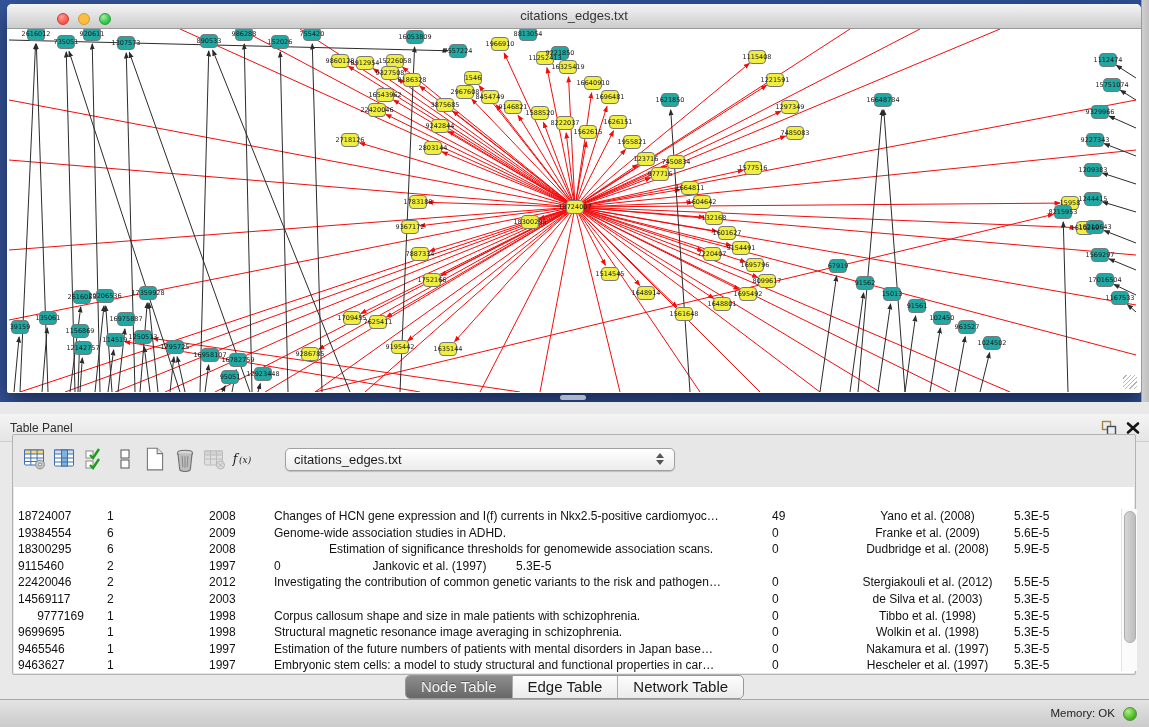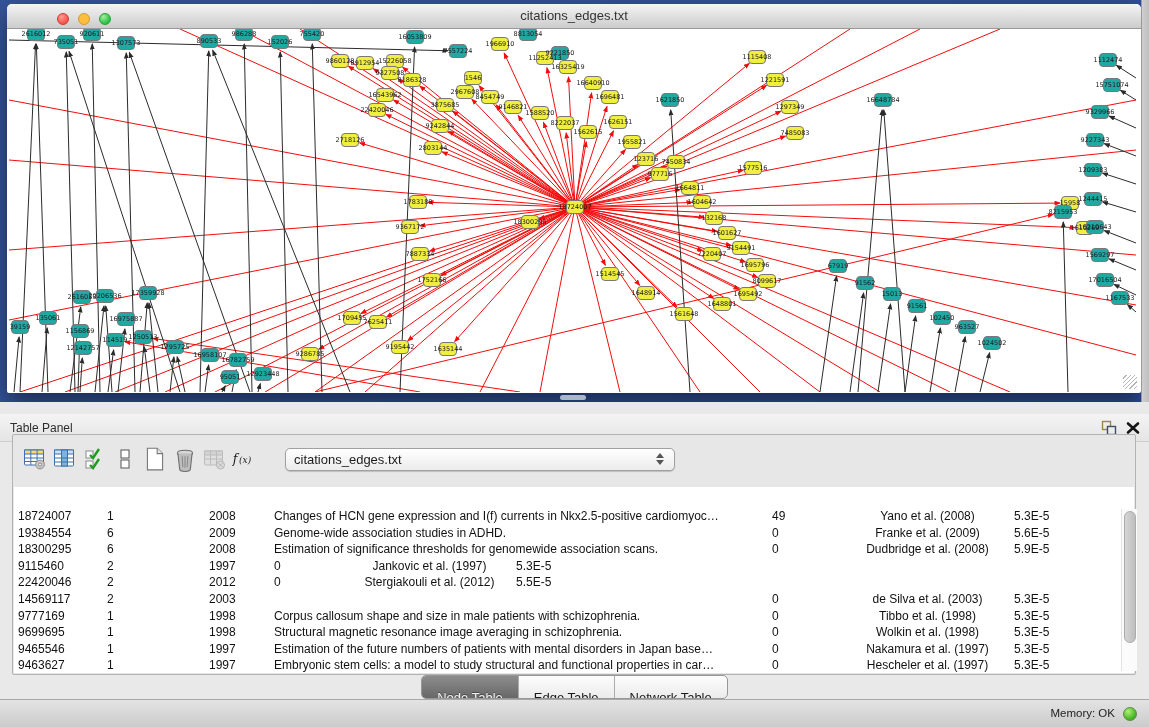--- a/index.html
+++ b/index.html
@@ -44,21 +44,21 @@
   .th .sort{color:#587c92;font-size:9px;}
   .tbody{position:absolute;left:0;top:21px;right:0;bottom:0;overflow:hidden;}
   .tr{display:flex;height:16.6px;}
   .td{box-sizing:border-box;padding-left:4px;font-size:12px;line-height:16.6px;color:#111;
       overflow:hidden;white-space:nowrap;}
   .td.center{text-align:center;padding-left:0;}
   .vscroll{position:absolute;left:1107px;top:22px;width:15px;bottom:2px;background:#fbfbfb;border-left:1px solid #e3e3e3;}
   .vthumb{margin:2px 1.5px;height:132px;border-radius:7px;border:1px solid #ababab;background:linear-gradient(90deg,#d6d6d6,#bdbdbd);box-sizing:border-box;}
   .tabs-row{position:absolute;left:0;top:273px;width:100%;height:26px;display:flex;justify-content:center;align-items:flex-start;}
   .seg{display:flex;height:22px;border:1px solid #979797;border-radius:5px;overflow:hidden;background:linear-gradient(#fdfdfd,#ebebeb);box-shadow:0 1px 0 rgba(255,255,255,.7);}
-  .seg .tab{padding:11px 15px;line-height:22px;font-size:13px;color:#1a1a1a;border-right:1px solid #ababab;}
+  .seg .tab{padding:0 15px;line-height:22px;font-size:15px;color:#1a1a1a;border-right:1px solid #ababab;}
   .seg .tab:last-child{border-right:none;}
   .seg .tab.selected{background:linear-gradient(#8d8d8d,#686868);color:#f2f2f2;text-shadow:0 -1px 0 rgba(0,0,0,.35);}
   .status-bar{position:absolute;left:0;bottom:0;width:100%;height:28px;border-top:1px solid #a8a8a8;background:linear-gradient(#e3e3e3,#cbcbcb);box-sizing:border-box;margin-top:28px;}
   .mem{position:absolute;right:34px;top:0;line-height:27px;font-size:11.5px;color:#1d1d1d;}
   .mem-dot{position:absolute;right:12px;top:7px;width:14px;height:14px;border-radius:50%;
            background:radial-gradient(circle at 35% 30%,#b0ef7a,#4ebc29 60%,#2f8f18);border:1px solid #5c8a44;box-sizing:border-box;}
 </style>
 </head>
 <body>
 
@@ -561,52 +561,53 @@
             <div class="td" style="width: 65px;">2009</div>
             <div class="td" style="width: 498px;">Genome-wide association studies in ADHD.</div>
             <div class="td" style="width: 77px;">0</div>
             <div class="td center" style="width: 165px;">Franke et al. (2009)</div>
             <div class="td" style="width: 85px;">5.6E-5</div>
           </div>
           <div class="tr">
             <div class="td" style="width: 89px;">18300295</div>
             <div class="td" style="width: 102px;">6</div>
             <div class="td" style="width: 65px;">2008</div>
-            <div class="td" style="width: 498px;">Estimation of significance thresholds for genomewide association scans.</div>
+            <div class="td" style="width: 498px; text-align: center;">Estimation of significance thresholds for genomewide association scans.</div>
             <div class="td" style="width: 77px;">0</div>
             <div class="td center" style="width: 165px;">Dudbridge et al. (2008)</div>
             <div class="td" style="width: 85px;">5.9E-5</div>
           </div>
           <div class="tr">
             <div class="td" style="width: 89px;">9115460</div>
             <div class="td" style="width: 102px;">2</div>
             <div class="td" style="width: 65px;">1997</div>
             <div class="td" style="width: 77px;">0</div>
             <div class="td center" style="width: 165px;">Jankovic et al. (1997)</div>
             <div class="td" style="width: 85px;">5.3E-5</div>
           </div>
           <div class="tr">
             <div class="td" style="width: 89px;">22420046</div>
             <div class="td" style="width: 102px;">2</div>
             <div class="td" style="width: 65px;">2012</div>
+            <div class="td" style="width: 498px;">Investigating the contribution of common genetic variants to the risk and pathogen…</div>
             <div class="td" style="width: 77px;">0</div>
             <div class="td center" style="width: 165px;">Stergiakouli et al. (2012)</div>
             <div class="td" style="width: 85px;">5.5E-5</div>
           </div>
           <div class="tr">
             <div class="td" style="width: 89px;">14569117</div>
             <div class="td" style="width: 102px;">2</div>
             <div class="td" style="width: 65px;">2003</div>
             <div class="td" style="width: 498px; margin-top: 28px;">Disruption of a novel member of a sodium/hydrogen exchanger family and DOCK…</div>
             <div class="td" style="width: 77px;">0</div>
             <div class="td center" style="width: 165px;">de Silva et al. (2003)</div>
             <div class="td" style="width: 85px;">5.3E-5</div>
           </div>
           <div class="tr">
-            <div class="td" style="width: 89px;">9777169</div>
+            <div class="td" style="width: 89px; text-align: center;">9777169</div>
             <div class="td" style="width: 102px;">1</div>
             <div class="td" style="width: 65px;">1998</div>
             <div class="td" style="width: 498px;">Corpus callosum shape and size in male patients with schizophrenia.</div>
             <div class="td" style="width: 77px;">0</div>
             <div class="td center" style="width: 165px;">Tibbo et al. (1998)</div>
             <div class="td" style="width: 85px;">5.3E-5</div>
           </div>
           <div class="tr">
             <div class="td" style="width: 89px;">9699695</div>
             <div class="td" style="width: 102px;">1</div>

